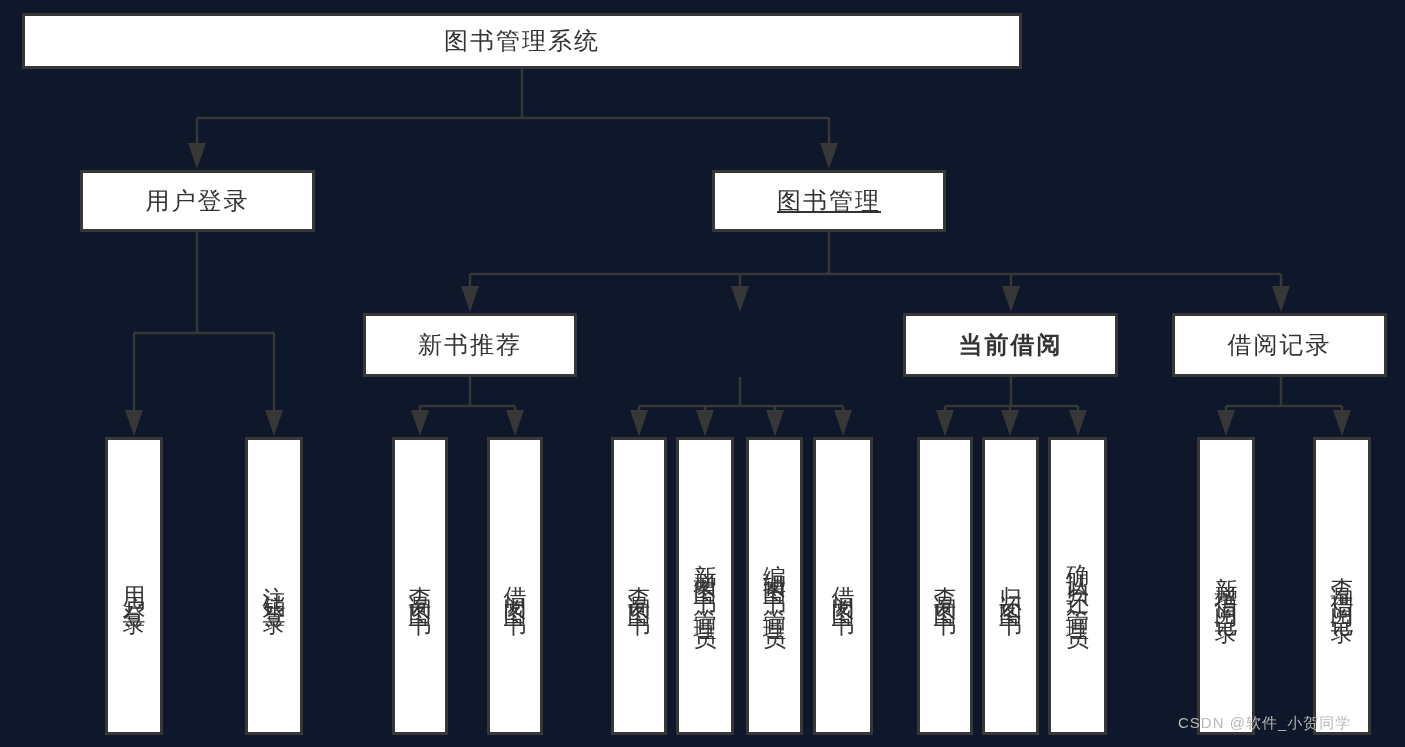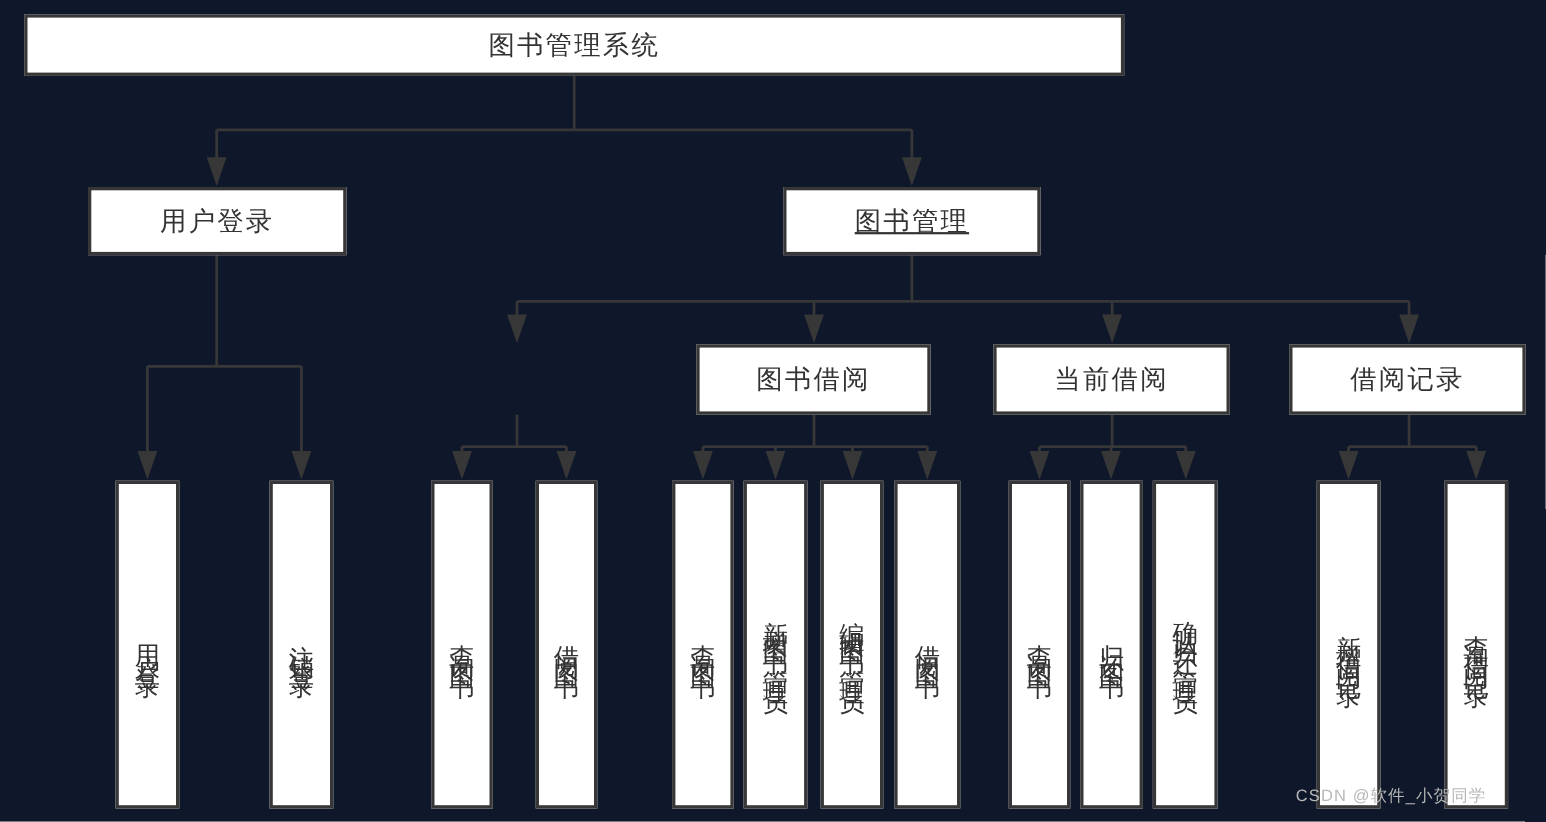--- a/index.html
+++ b/index.html
@@ -120,24 +120,24 @@
     <span>图书管理系统</span>
   </div>
 
   <div class="box" style="left:80px;top:170px;width:235px;height:62px;">
     <span>用户登录</span>
   </div>
   <div class="box" style="left:712px;top:170px;width:234px;height:62px;text-decoration:underline;">
     <span>图书管理</span>
   </div>
 
-  <div class="box" style="left:633px;top:313px;width:213px;height:64px;">
-    <span>图书借阅</span>
+  <div class="box" style="left:363px;top:313px;width:214px;height:64px;">
+    <span>新书推荐</span>
   </div>
-  <div class="box" style="left:903px;top:313px;width:215px;height:64px;">
+  <div class="box" style="left:903px;top:313px;width:215px;height:64px;font-weight:bold;">
     <span>当前借阅</span>
   </div>
   <div class="box" style="left:1172px;top:313px;width:215px;height:64px;">
     <span>借阅记录</span>
   </div>
 
   <div class="vbox" style="left:105px;width:58px;">
     <span class="vtext">用户登录</span>
   </div>
   <div class="vbox" style="left:245px;width:58px;">

